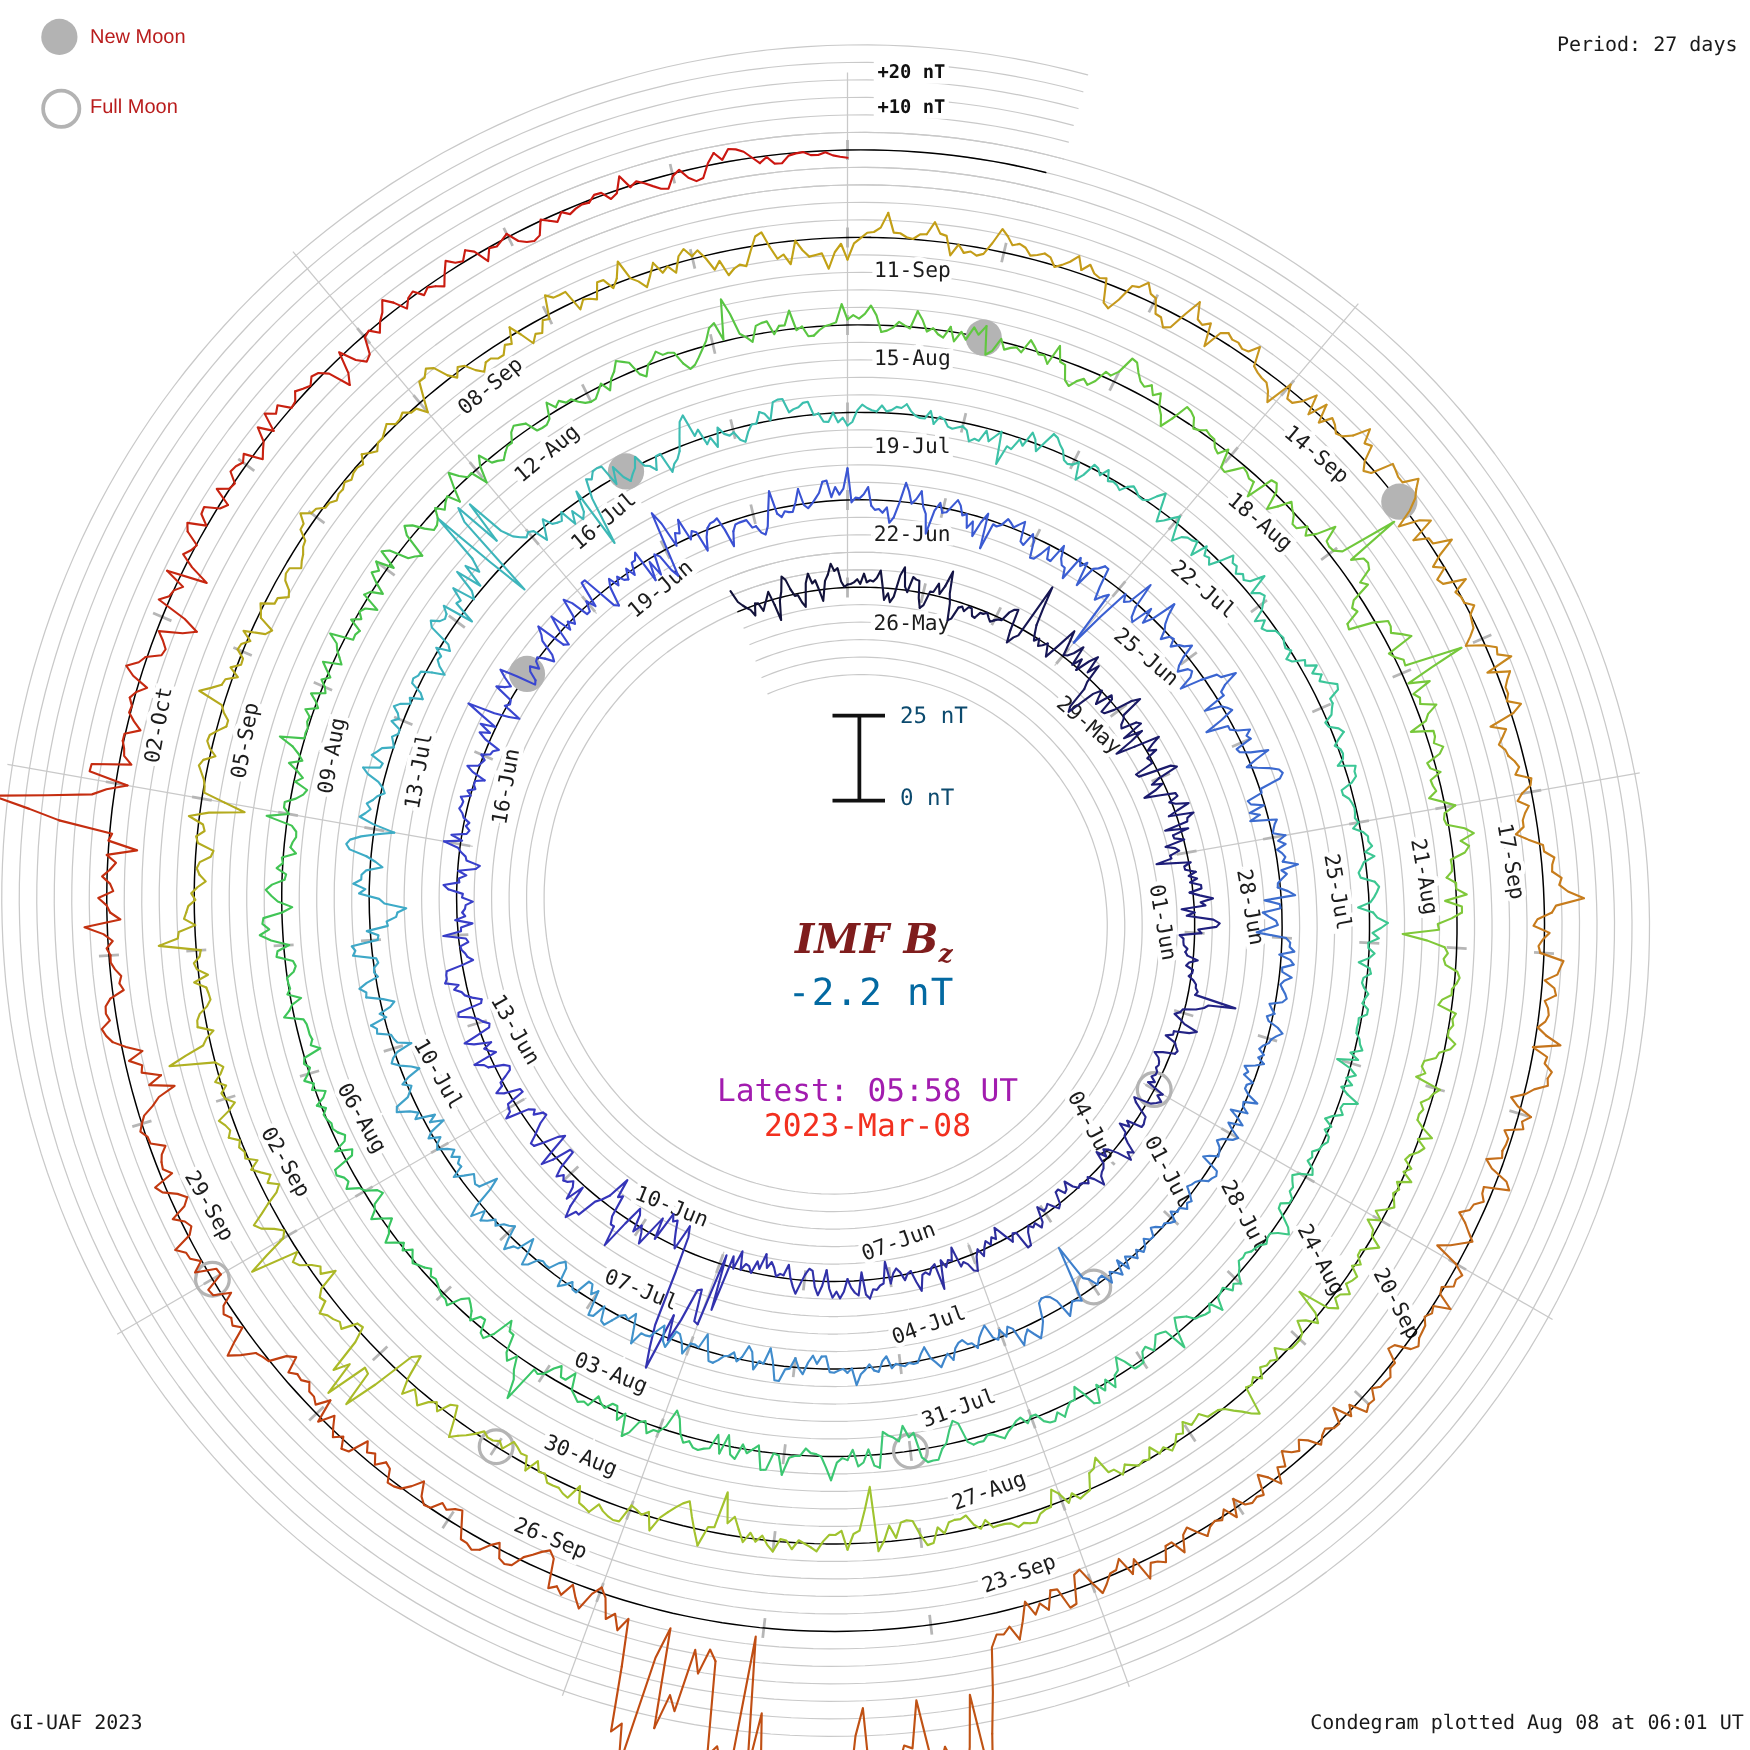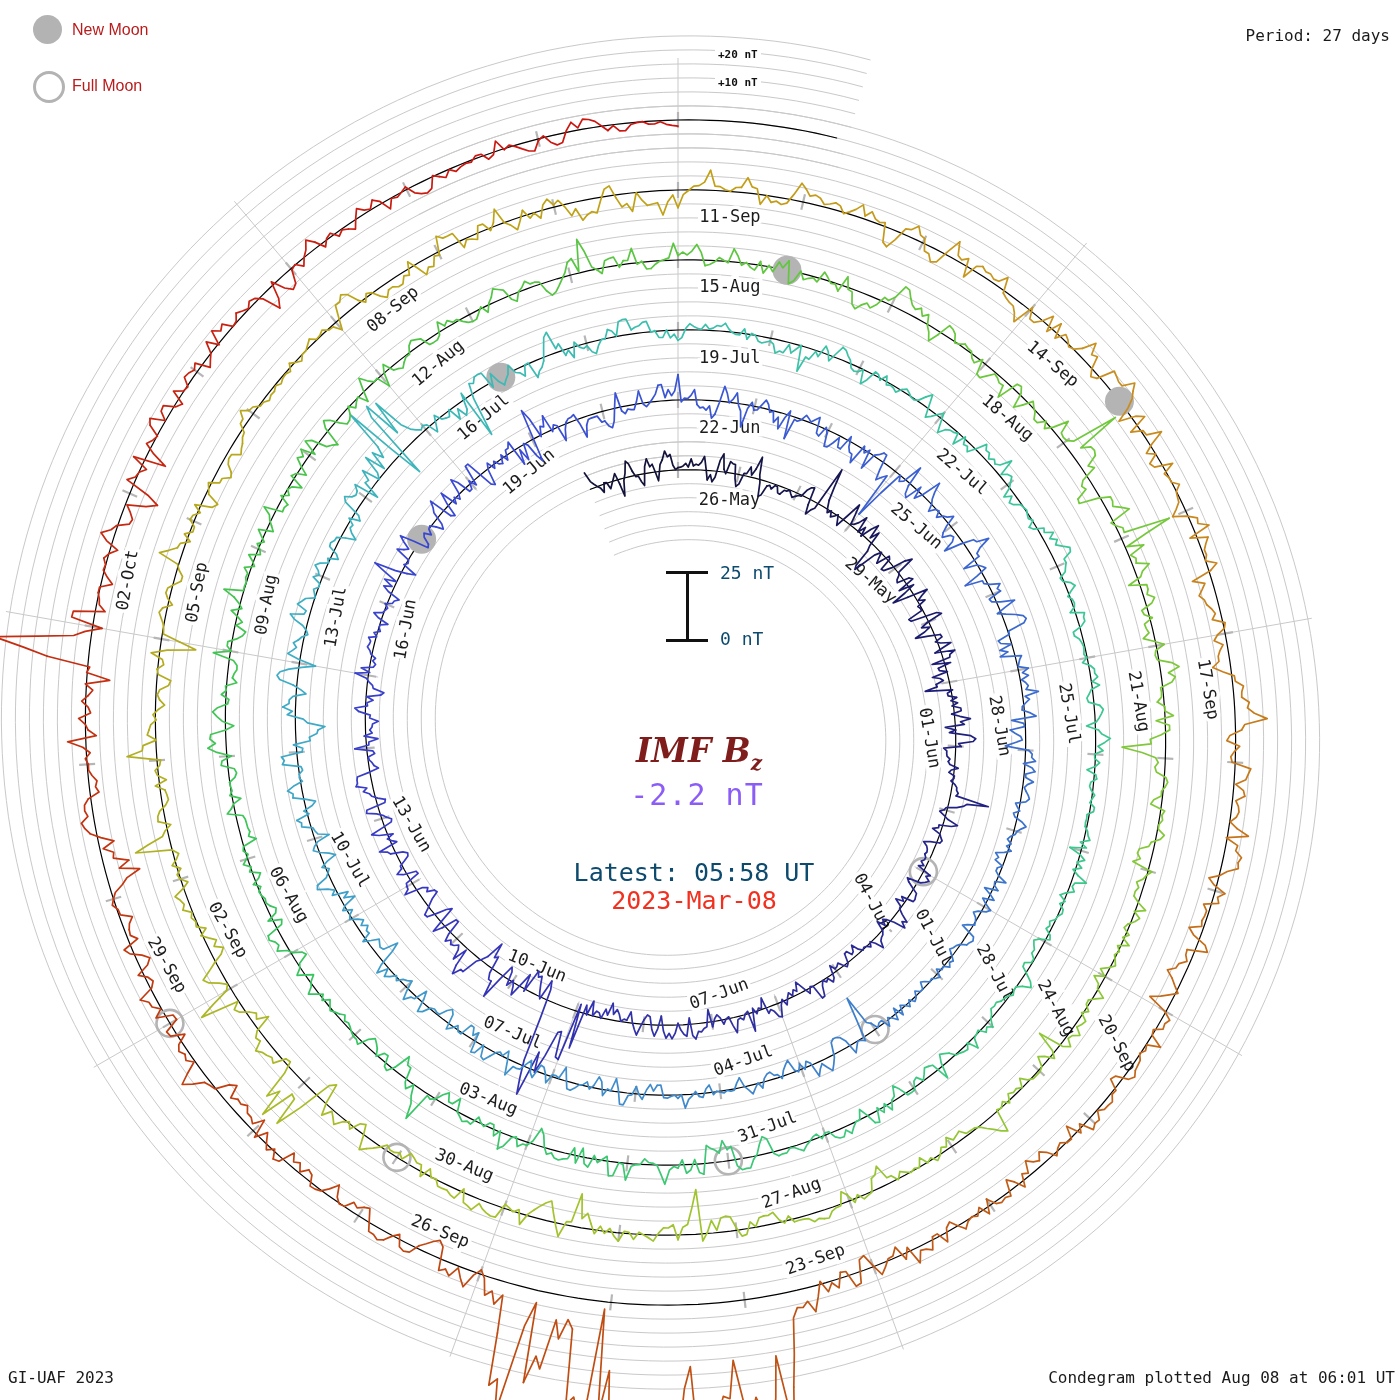--- a/index.html
+++ b/index.html
@@ -5,21 +5,21 @@
   html,body{margin:0;padding:0;background:#fff;width:1400px;height:1400px;overflow:hidden;
     font-family:"Liberation Sans", sans-serif;}
   #page{position:relative;width:1400px;height:1400px;background:#fff;}
   #chart-svg{position:absolute;left:0;top:0;}
   .mono{font-family:"DejaVu Sans Mono", monospace;}
   .abs{position:absolute;}
   .legend-circle-new{width:29px;height:29px;border-radius:50%;background:#b3b3b3;}
   .legend-circle-full{width:26px;height:26px;border-radius:50%;border:3px solid #b3b3b3;background:#fff;}
   .legend-text{font-size:16px;color:#b91c1c;}
   .corner-text{font-size:16px;color:#1a1a1a;white-space:pre;}
-  .nt-label{font-size:11px;font-weight:bold;color:#111;background:#fff;padding:1px 3px;white-space:pre;margin-left:16px;}
+  .nt-label{font-size:15px;font-weight:bold;color:#111;background:#fff;padding:1px 3px;white-space:pre;}
   .scalebar-part{background:#111;}
   .scalebar-label{font-size:18px;color:#0c4a6e;white-space:pre;}
   .center-red{white-space:pre;text-align:center;transform:translateX(-50%);}
   .center-title{font-family:"DejaVu Serif", serif;font-style:italic;font-weight:bold;font-size:33px;}
   .center-title sub{font-size:20px;}
   .center-value{font-size:30px;letter-spacing:1px;}
   .center-latest{font-size:25px;}
 </style>
 </head>
 <body>
@@ -809,19 +809,19 @@
   <div class="abs nt-label mono" style="left:699px;top:47px;">+20 nT</div>
   <div class="abs nt-label mono" style="left:699px;top:75px;">+10 nT</div>
 
   <div class="abs scalebar-part" style="left:686px;top:572px;width:3px;height:69px;"></div>
   <div class="abs scalebar-part" style="left:666px;top:571px;width:42px;height:3px;"></div>
   <div class="abs scalebar-part" style="left:666px;top:639px;width:42px;height:3px;"></div>
   <div class="abs scalebar-label mono" style="left:720px;top:562px;">25 nT</div>
   <div class="abs scalebar-label mono" style="left:720px;top:628px;text-align:right;">0 nT</div>
 
   <div class="abs center-red center-title" style="left: 699px; top: 731px; color: #7f1d1d;"><span>IMF B</span><sub>z</sub></div>
-  <div class="abs center-red center-value mono" style="left: 697px; top: 777px; color: #8b5cf6;">-2.2 nT</div>
-  <div class="abs center-red center-latest mono" style="left: 694px; top: 858px; color: #0c4a6e;">Latest: 05:58 UT</div>
+  <div class="abs center-red center-value mono" style="left: 697px; top: 777px; color: #0369a1;">-2.2 nT</div>
+  <div class="abs center-red center-latest mono" style="left: 694px; top: 858px; color: #a21caf;">Latest: 05:58 UT</div>
   <div class="abs center-red center-latest mono" style="left: 694px; top: 886px; color: rgb(242, 48, 31);">2023-Mar-08</div>
 
   <div class="abs corner-text mono" style="left:8px;top:1368px;">GI-UAF 2023</div>
   <div class="abs corner-text mono" style="right:5px;top:1368px;">Condegram plotted Aug 08 at 06:01 UT</div>
 </div>
 
 </body></html>

